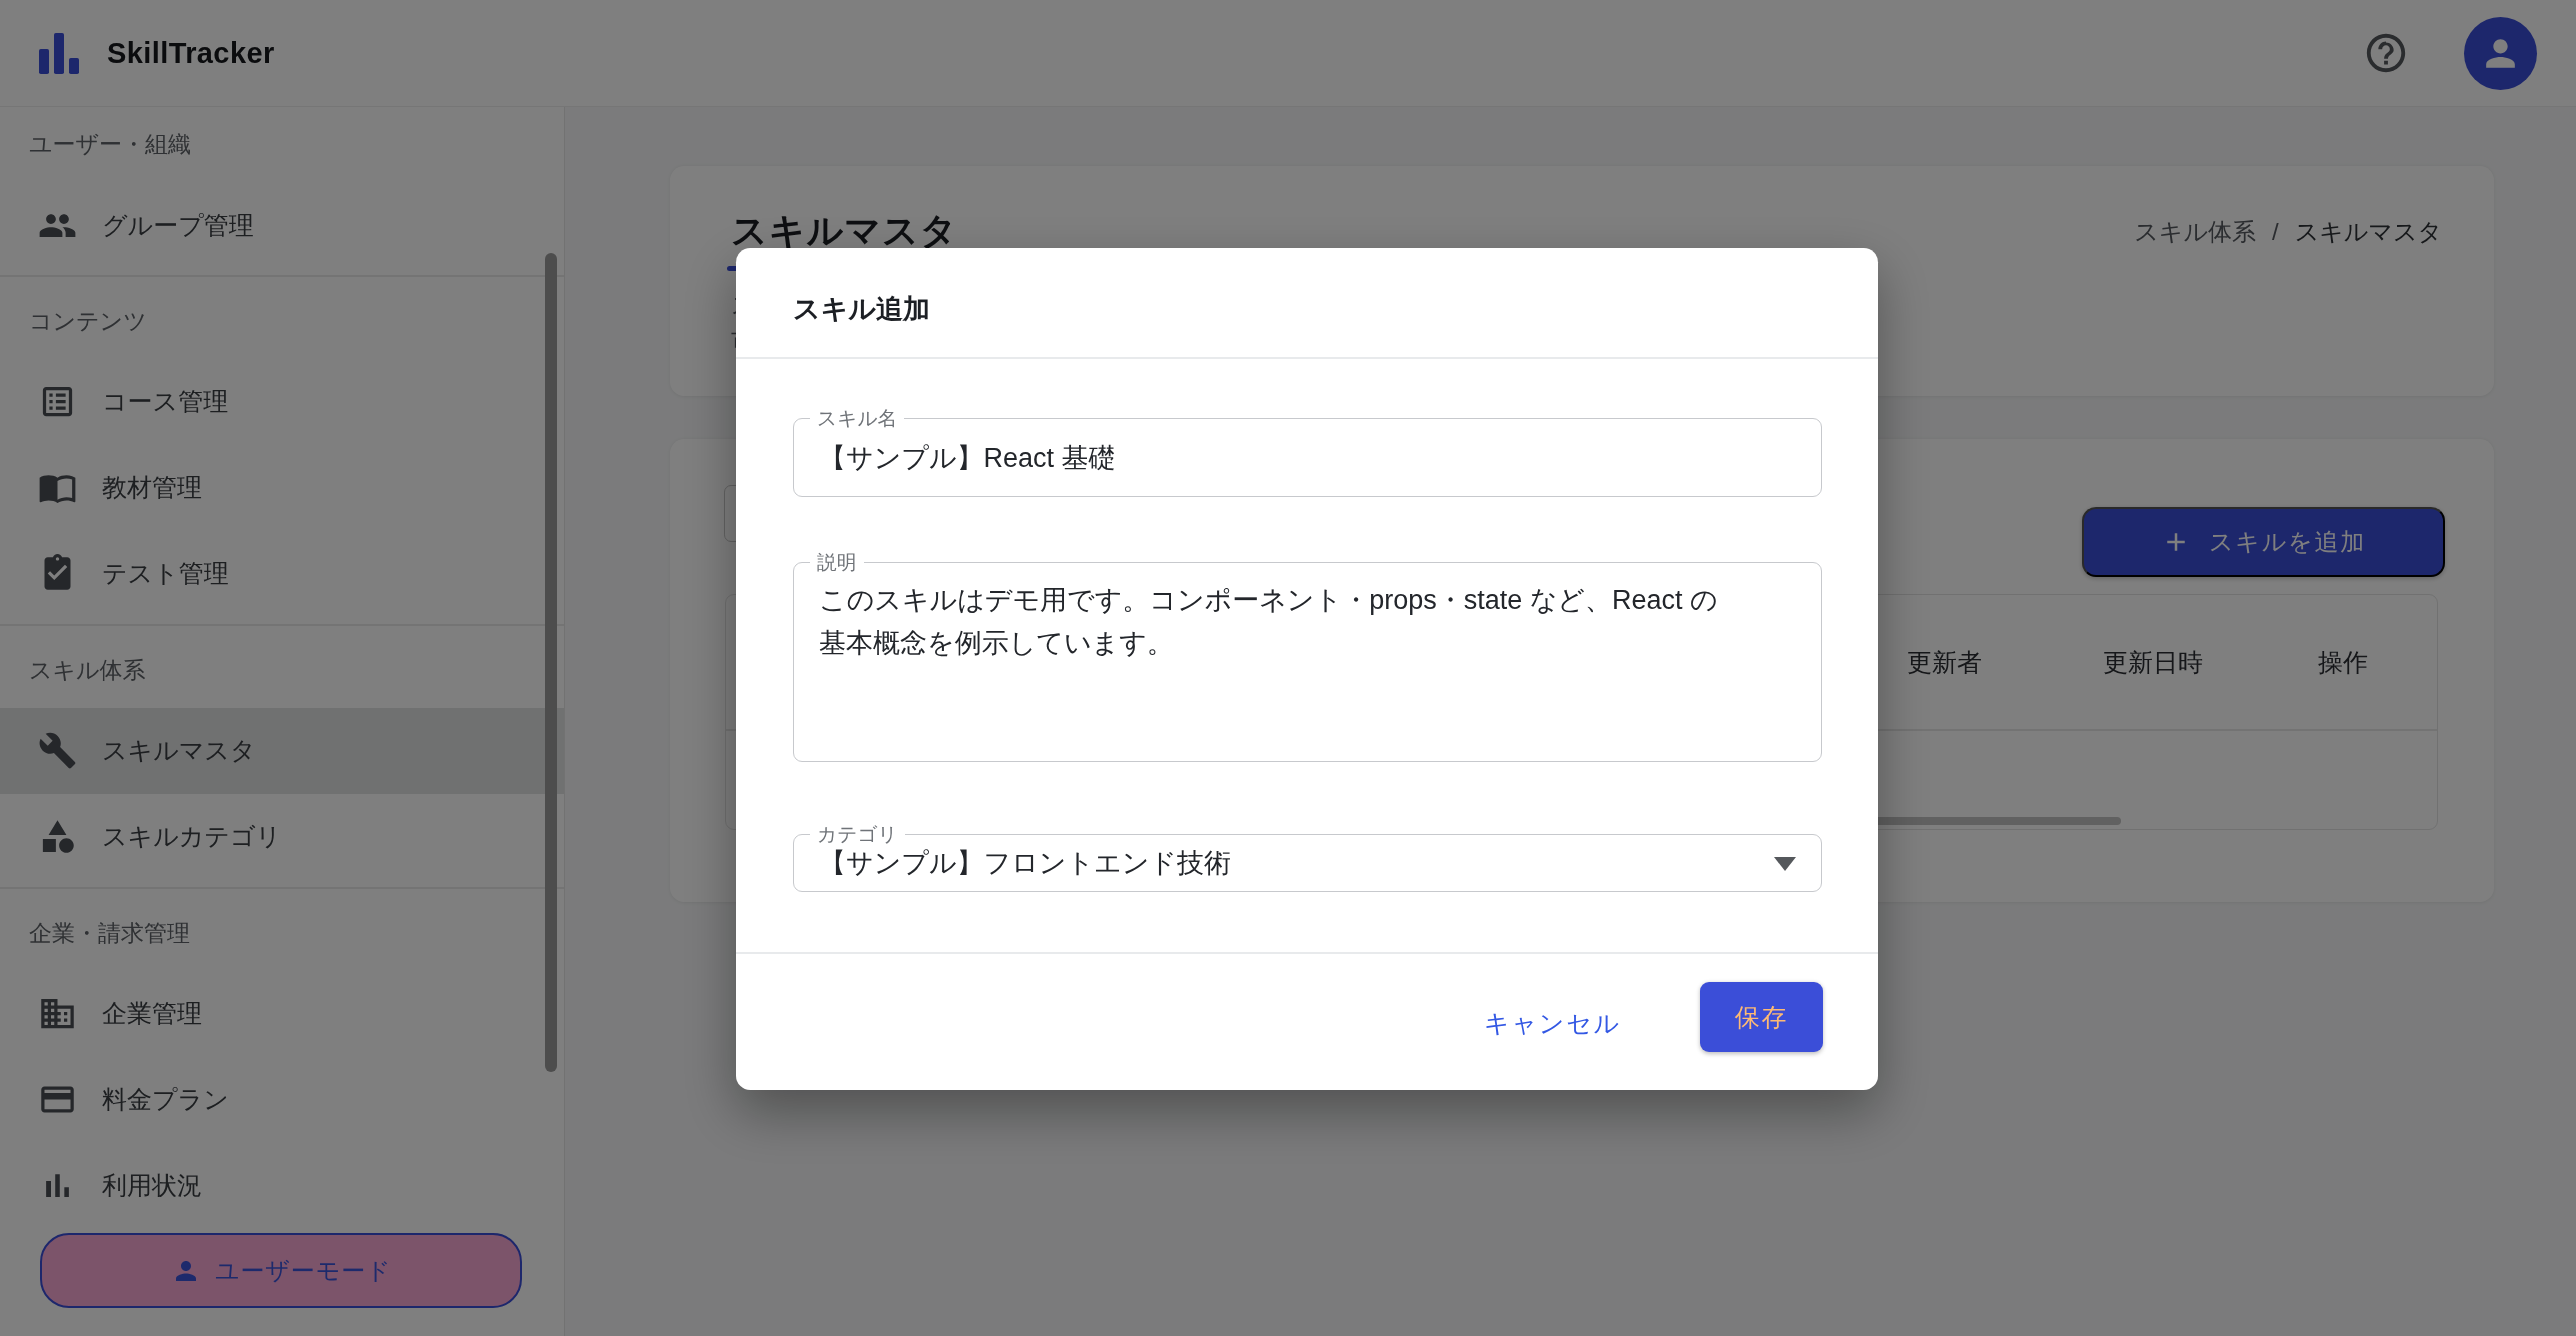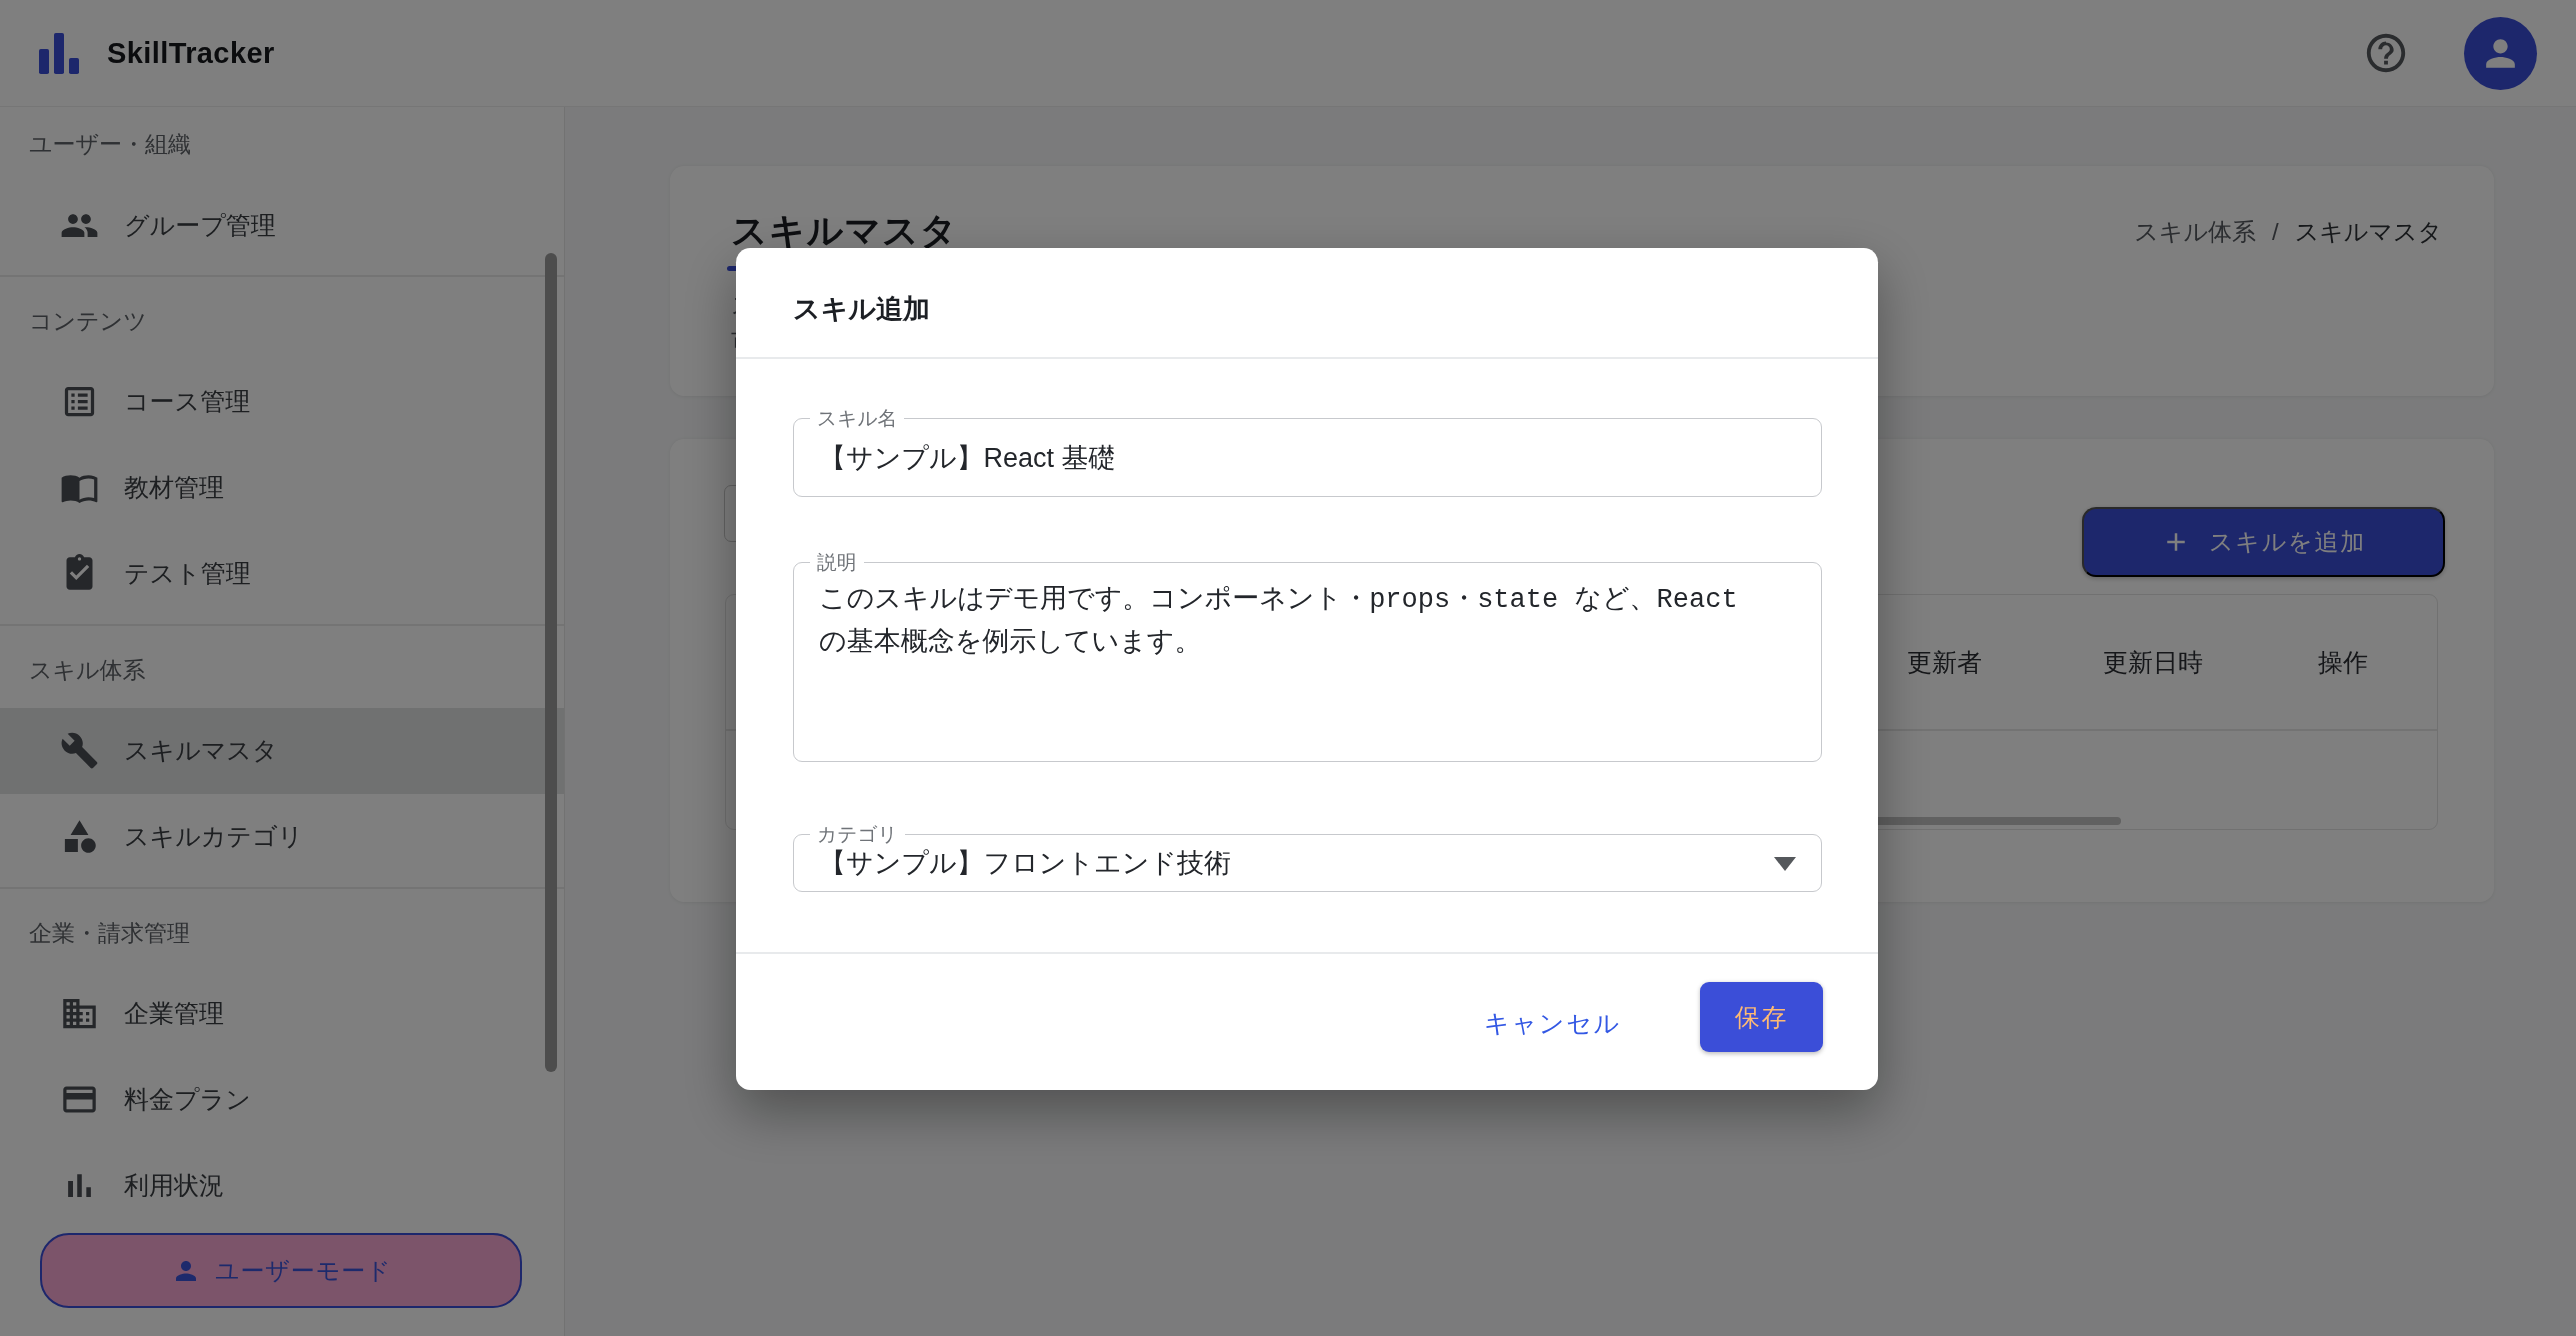--- a/index.html
+++ b/index.html
@@ -23,21 +23,21 @@
   .avatar { width:73px; height:73px; border-radius:50%; background:var(--primary);
     display:flex; align-items:center; justify-content:center; cursor:pointer; }
   .avatar .svgicon { width:43px; height:43px; color:#fff; }
 
   
   .sidebar { position:absolute; left:0; top:107px; width:565px; bottom:0; background:#fff;
     border-right:1.8px solid #e4e4e4; z-index:1; }
   .sidebar-nav { position:absolute; left:0; top:0; right:0; height:1090px; overflow:hidden; }
   .nav-section { height:75px; display:flex; align-items:center; padding:0 29px;
     font-size:23px; color:#5f6368; }
-  .nav-item { height:86px; display:flex; align-items:center; padding-left:60px; gap:25px;
+  .nav-item { height:86px; display:flex; align-items:center; padding-left:38px; gap:25px;
     font-size:25px; color:#3a3e43; cursor:pointer; }
   .nav-item.selected { background:#e1e2e3; }
   .nav-item .icon { width:39px; height:39px; color:#4a4e54; flex:none; }
   .nav-divider { height:1.8px; background:#e9e9e9; margin:7.1px 0; }
   .sidebar-scroll { position:absolute; right:7.1px; top:146px; width:11.6px; height:819px;
     background:#9b9b9b; border-radius:6.3px; }
   .sidebar-footer { position:absolute; left:0; right:1.8px; bottom:0; height:139px; background:#fff;
     display:flex; justify-content:center; align-items:flex-start; padding-top:36px; }
   .user-mode-btn { width:482px; height:75px; background:#f9a8d4; border:2.7px solid var(--primary);
     border-radius:29px; color:#3b55d9; font-size:24px; font-weight:500; letter-spacing:0.9px;
@@ -85,21 +85,21 @@
   .m-div1 { top:109px; } .m-div2 { top:704px; }
   .field { position:absolute; left:57px; width:1029px; border:1.8px solid #c7c9cd;
     border-radius:9px; background:#fff; }
   .f1 { top:170px; height:79px; }
   .f2 { top:314px; height:200px; }
   .f3 { top:586px; height:58px; cursor:pointer; }
   .flabel { position:absolute; top:-14.3px; left:16px; background:#fff; padding:0 7.1px;
     font-size:19.7px; color:#6f7378; line-height:27px; }
   .fvalue { position:absolute; left:25px; right:80px; top:0; bottom:0; display:flex;
     align-items:center; font-size:27px; color:#23262b; white-space:nowrap; overflow:hidden; }
-  .f2 .fvalue { display:block; padding-top:16px; line-height:43px; white-space:normal;font-family:Liberation Mono, monospace; }
+  .f2 .fvalue { display:block; padding-top:16px; line-height:43px; white-space:normal; }
   .arrow { position:absolute; right:25px; top:50%; margin-top:-6.3px; width:0; height:0;
     border-left:11.6px solid transparent; border-right:11.6px solid transparent;
     border-top:14.3px solid #55585c; }
   .btn-cancel { position:absolute; top:750px; right:241px; height:50px; padding:0 16px;
     display:flex; align-items:center; font-size:25px; font-weight:500; color:var(--link);
     border-radius:7.1px; cursor:pointer; letter-spacing:1.8px; }
   .btn-save { position:absolute; top:734px; right:55px; width:123px; height:70px;
     background:var(--primary); border-radius:9px; color:#fdba74; font-size:25px; font-weight:500;
     display:flex; align-items:center; justify-content:center; cursor:pointer;
     letter-spacing:1.8px; box-shadow:0 1.8px 4.5px rgba(0,0,0,.25); }

